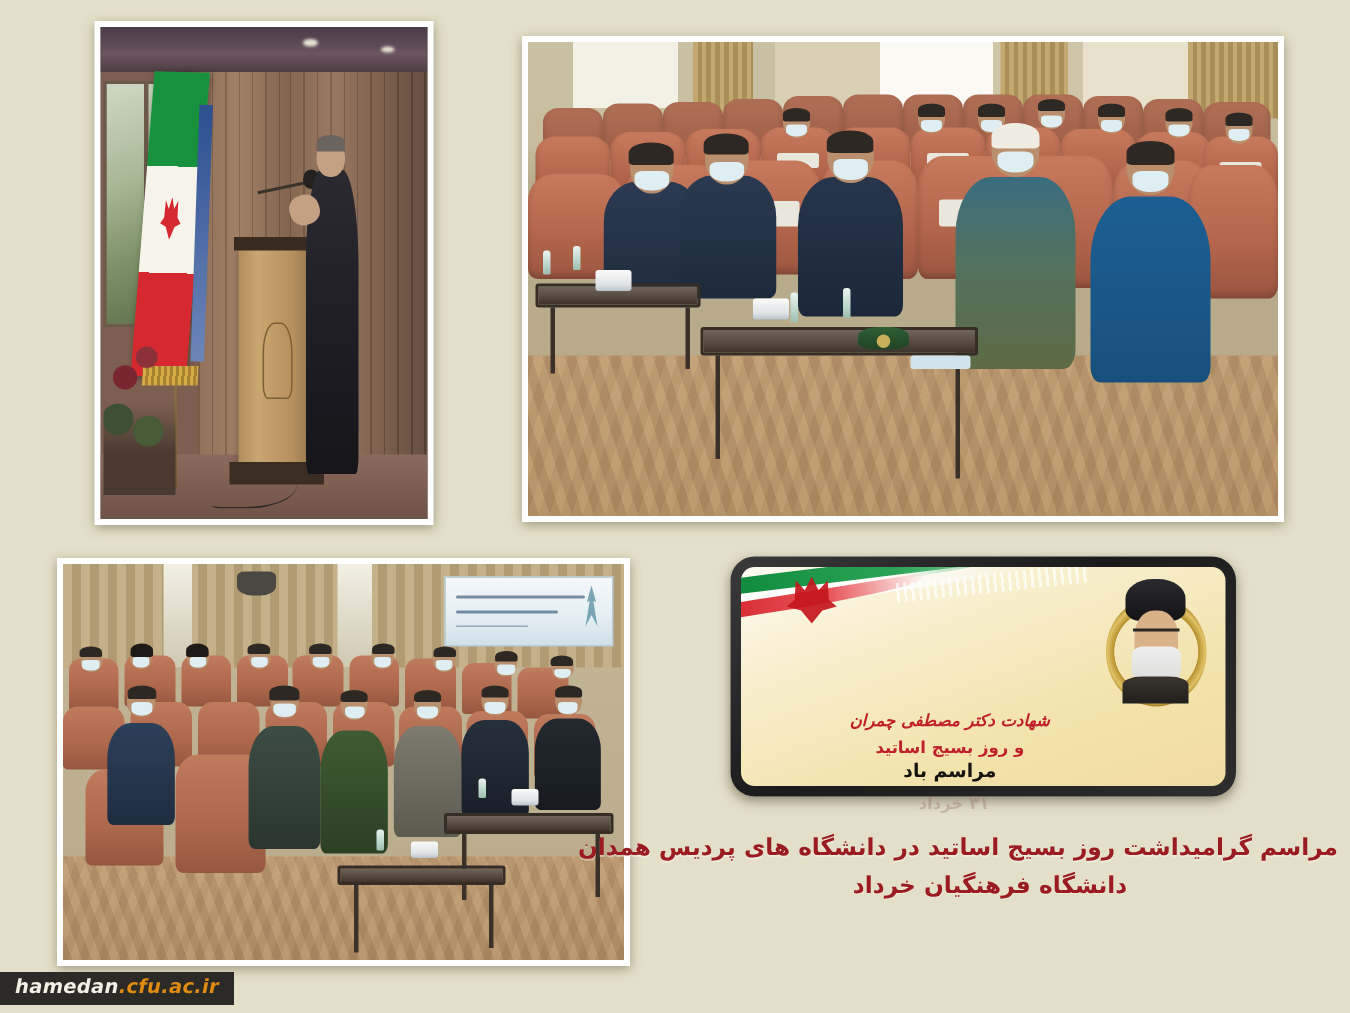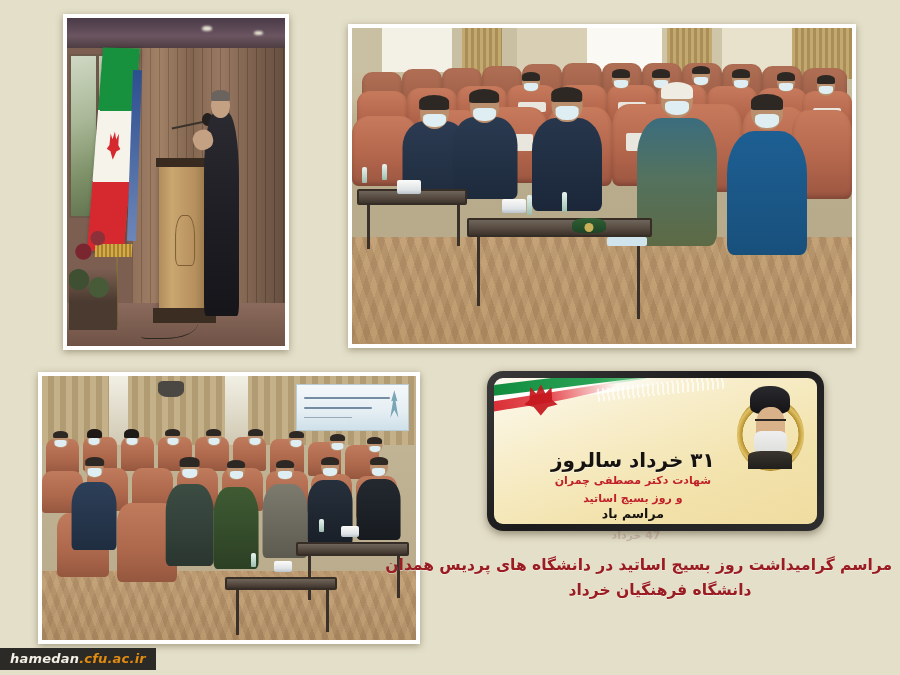--- a/index.html
+++ b/index.html
@@ -394,21 +394,21 @@
     line-height:1;
     direction:rtl;
     text-shadow:0 1px 0 rgba(255,255,255,.55);
   }
   .poster-l2, .poster-l3 {
     position:absolute; width:66%; left:10%;
     text-align:center; direction:rtl;
     color:#c0202a;
     font-size:11px; font-weight:bold; line-height:1.22;
   }
-  .poster-l2 { top:66%; }
+  .poster-l2 { top:66%;font-style:italic; }
   .poster-l3 { top:78%; }
   .poster-l4 {
     position:absolute; left:10%; top:87.5%; width:66%;
     text-align:center; direction:rtl;
     color:#15120f; font-size:12.5px; font-weight:bold;
   }
 
   
   #ghost-text {
     position:absolute; left:556px; top:529px; width:160px;
@@ -809,28 +809,27 @@
       <div class="poster-medallion"></div>
       <div class="poster-portrait-figure">
         <div class="pp-turban"></div>
         <div class="pp-face"></div>
         <div class="pp-glasses"></div>
         <div class="pp-beard"></div>
         <div class="pp-robe"></div>
       </div>
     </div>
 
-    <div class="poster-date">۳۱ خرداد سالروز</div>
     <div class="poster-l2">شهادت دکتر مصطفی چمران</div>
     <div class="poster-l3">و روز بسیج اساتید</div>
     <div class="poster-l4">مراسم باد</div>
   </div>
 </div>
 
-<div id="ghost-text">47 خرداد</div>
+<div id="ghost-text">۳۱ خرداد</div>
 
 <div id="caption">
   <span class="cline">مراسم گرامیداشت روز بسیج اساتید در دانشگاه های پردیس همدان</span>
   <span class="cline">دانشگاه فرهنگیان خرداد</span>
 </div>
 
 <div id="watermark">
   <span class="wm-a">hamedan</span><span class="wm-b">.cfu.ac.ir</span>
 </div>
 

